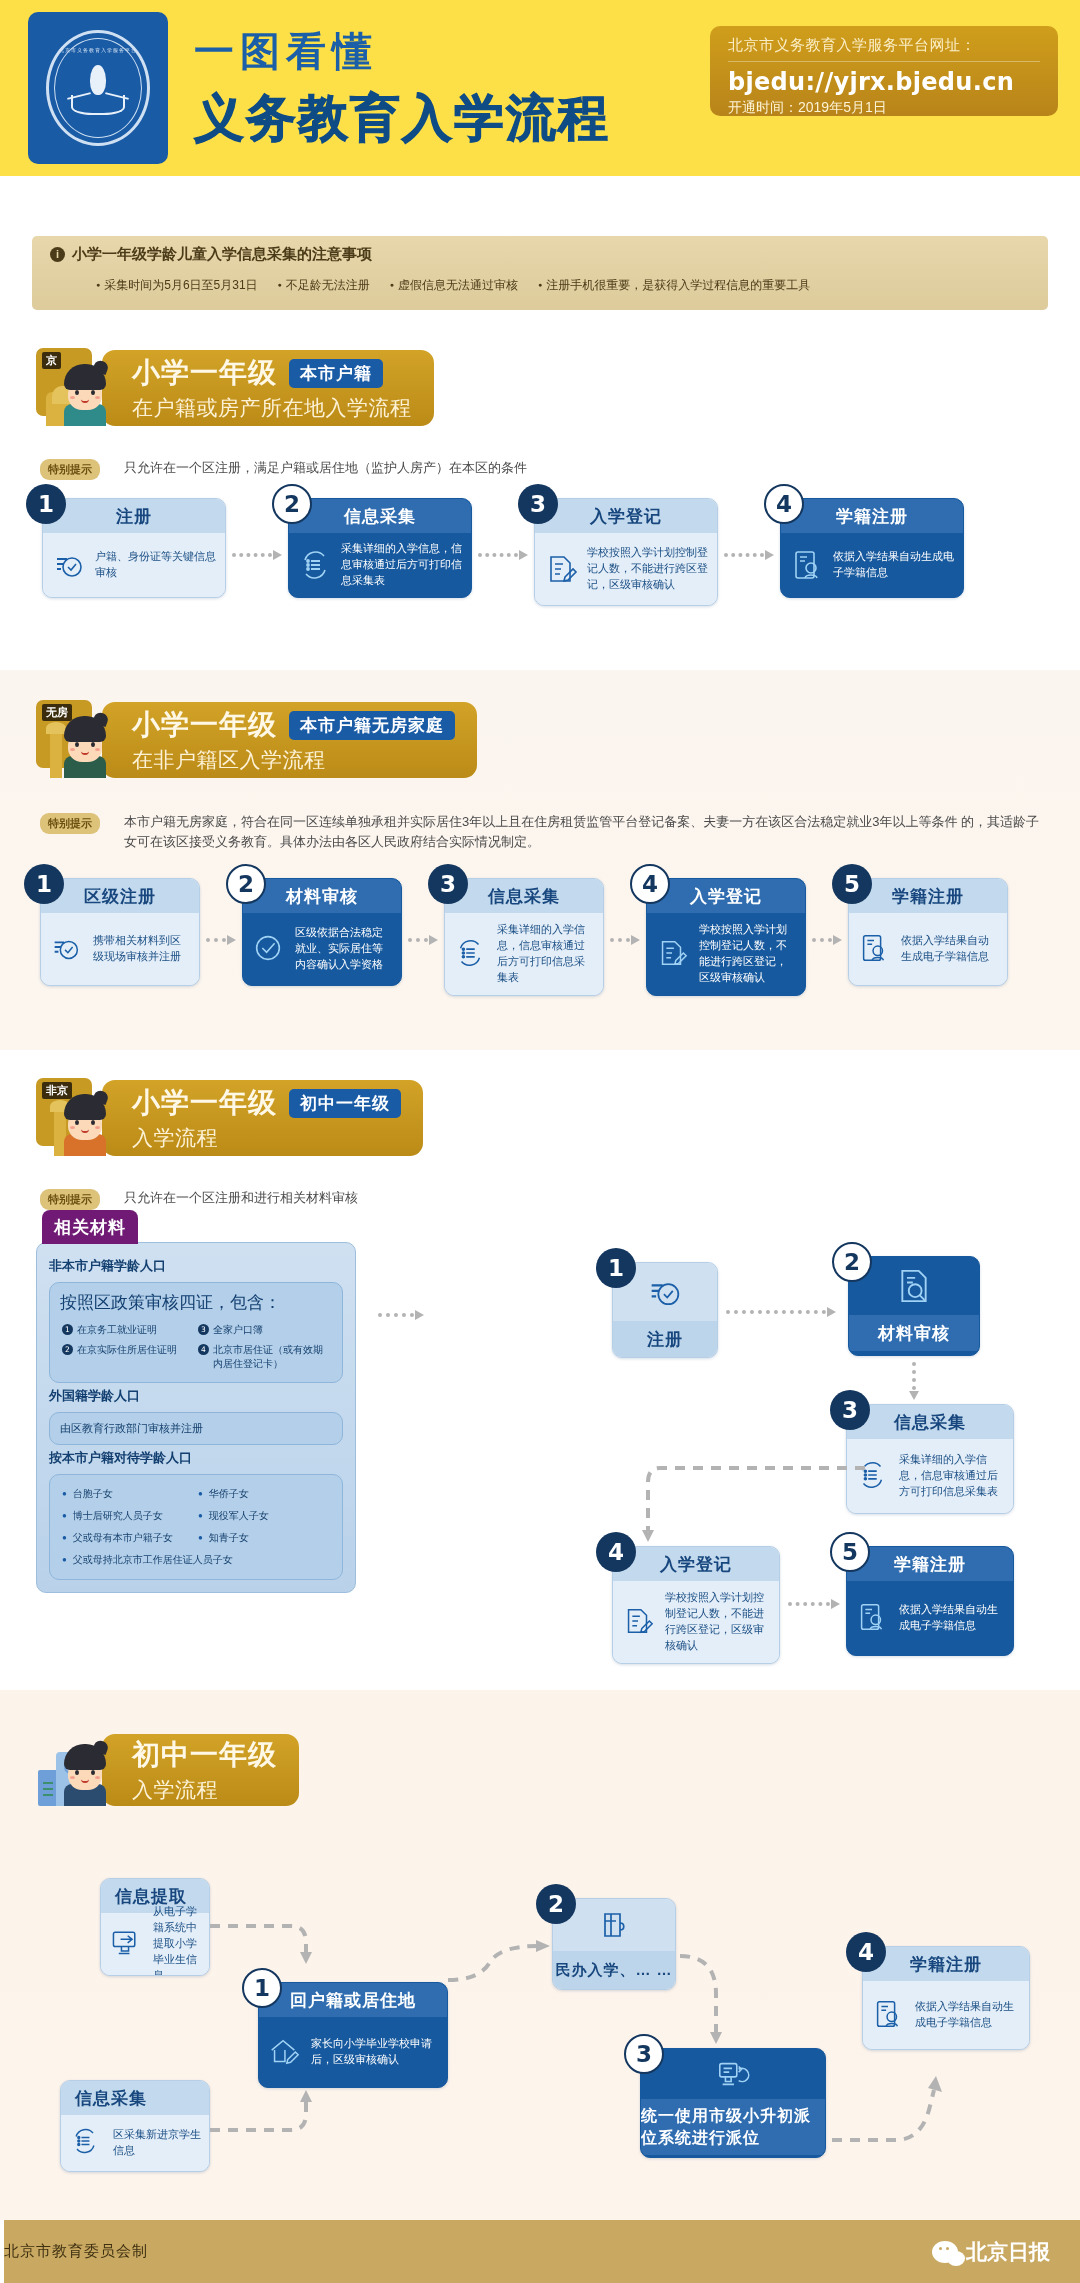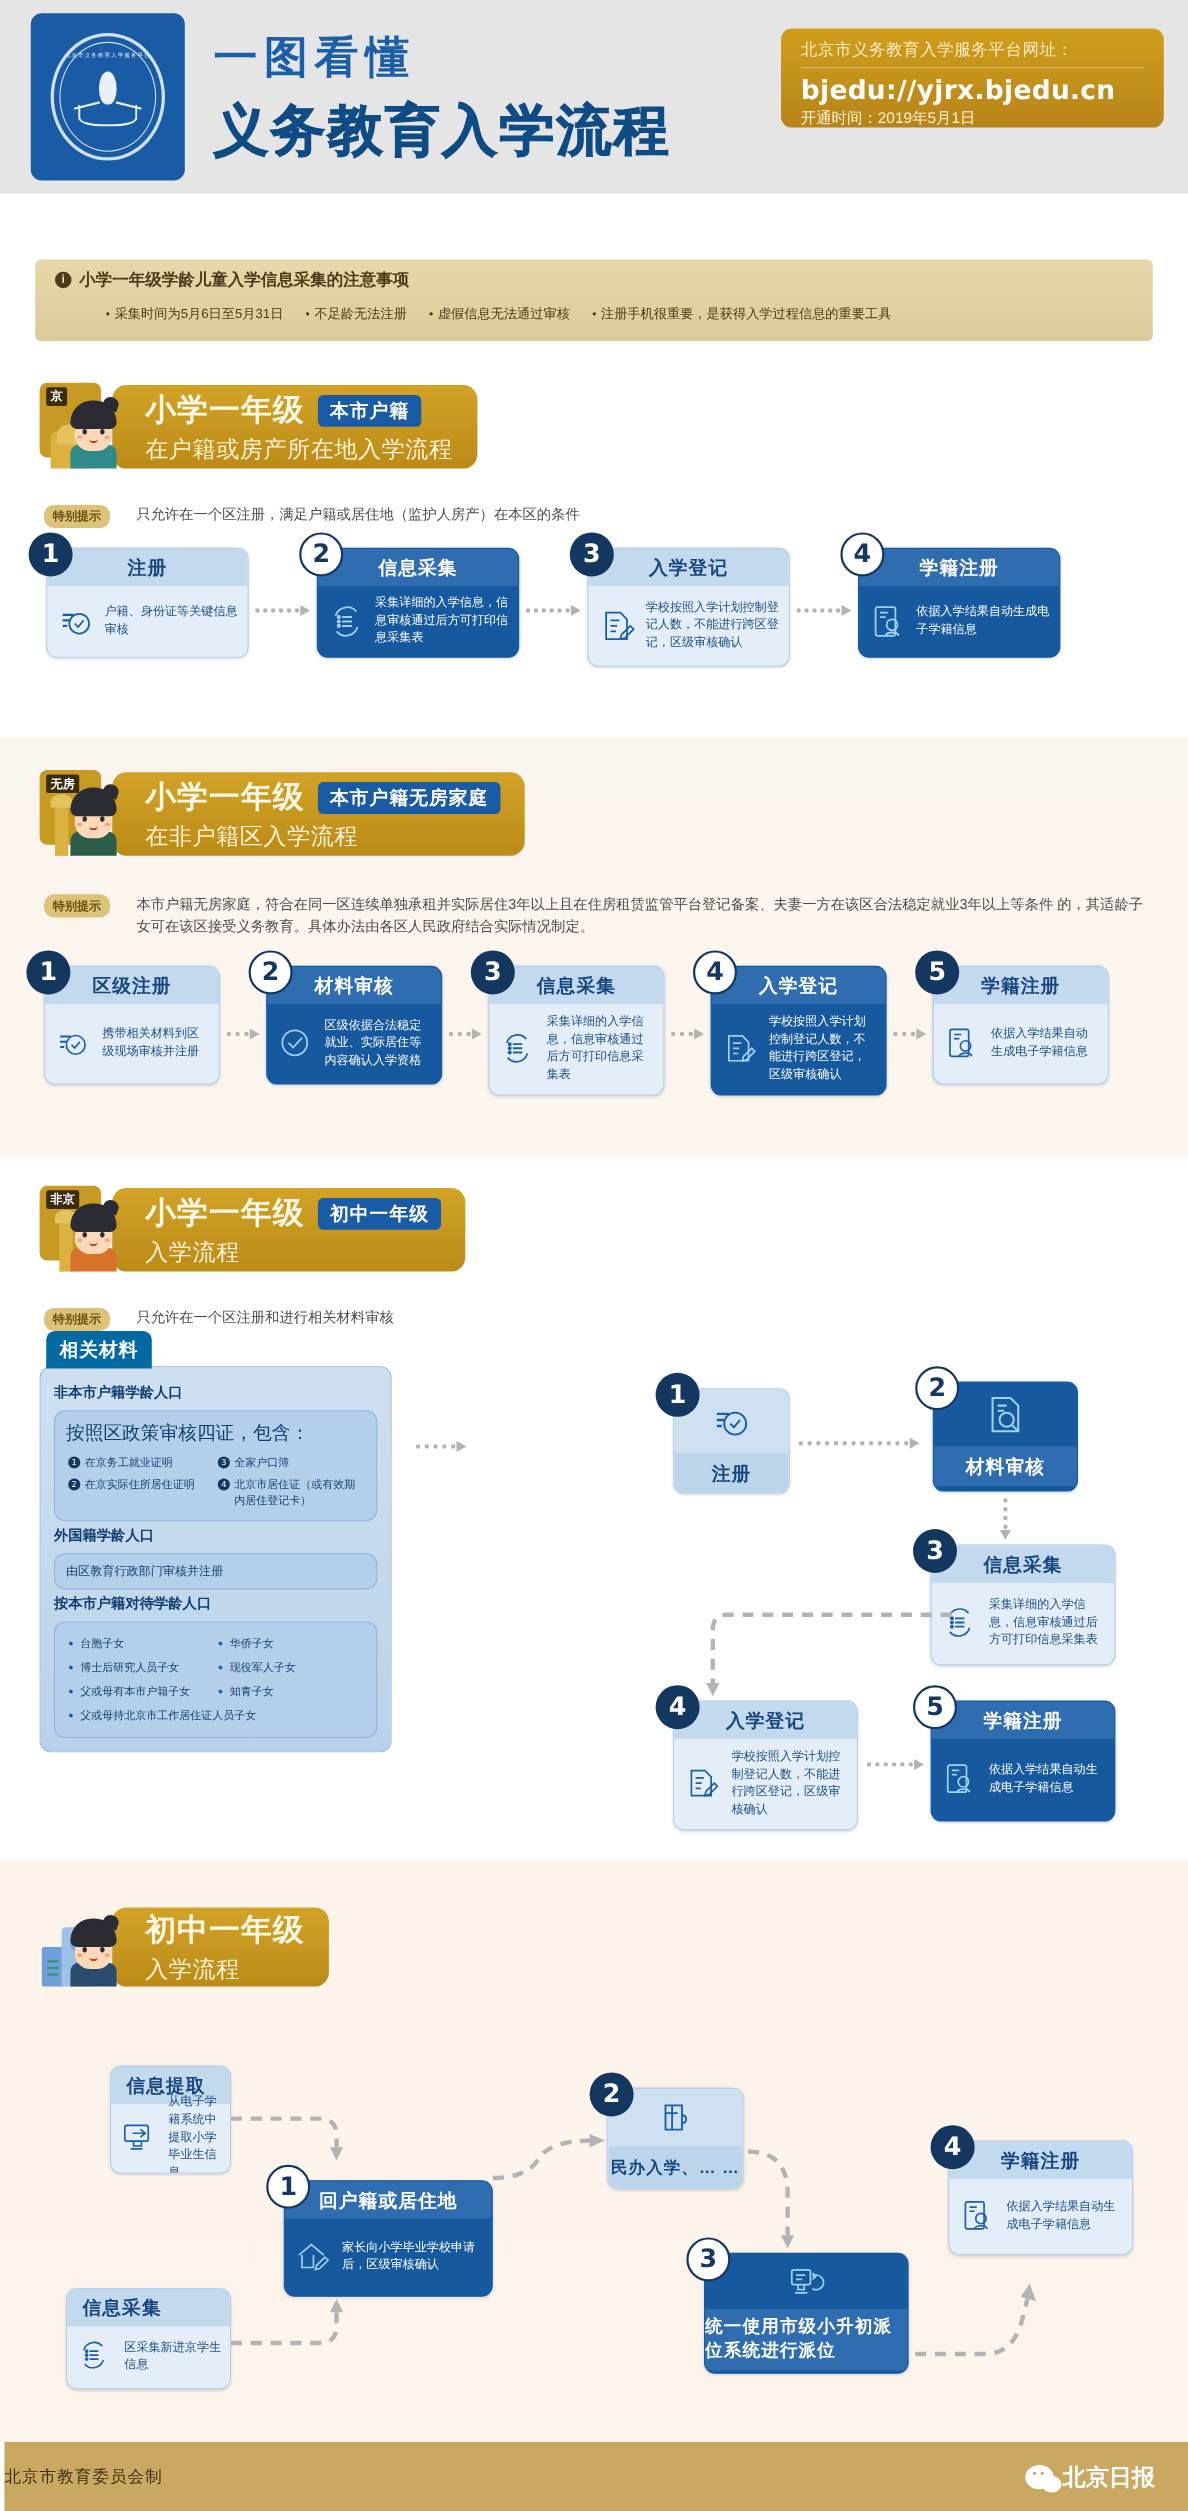--- a/index.html
+++ b/index.html
@@ -4,21 +4,21 @@
 <style>
   * { box-sizing: border-box; margin:0; padding:0; }
   body {
     width:1080px; height:2283px;
     font-family:"Liberation Sans","DejaVu Sans",sans-serif;
     background:#ffffff; overflow:hidden; position:relative;
   }
   .page { width:1080px; height:2283px; position:relative; }
 
   
-  .header { height:176px; background:#e5e5e5; position:relative; }
+  .header { height:176px; background:#fde047; position:relative; }
   .logo-plate {
     position:absolute; left:28px; top:12px; width:140px; height:152px;
     background:#1a5ba6; border-radius:10px;
   }
   .logo-seal {
     position:absolute; left:50%; top:50%; transform:translate(-50%,-50%);
     width:104px; height:116px; border-radius:50%;
     border:3px solid #cfe0f2; display:flex; align-items:center; justify-content:center;
   }
   .logo-seal .inner {
@@ -188,21 +188,21 @@
   .arrow-v { position:absolute; width:8px; display:flex; flex-direction:column; align-items:center; }
   .arrow-v .dashes { flex:1; border-left:4px dotted #b3b3b3; }
   .arrow-v .tip-tri {
     width:0; height:0; border-top:9px solid #b3b3b3;
     border-left:5px solid transparent; border-right:5px solid transparent; margin-top:1px;
   }
 
   
   .mat-panel { position:absolute; left:36px; top:1210px; width:320px; }
   .mat-tab {
-    width:96px; height:34px; background:#0369a1; color:#fff; font-size:17px; font-weight:bold;
+    width:96px; height:34px; background:#701a75; color:#fff; font-size:17px; font-weight:bold;
     border-radius:8px 8px 0 0; display:flex; align-items:center; justify-content:center;
     letter-spacing:1px; position:relative; z-index:2; margin-left:6px;
   }
   .mat-box {
     background:linear-gradient(180deg,#cfe0f1 0%,#b9d2ea 100%);
     border:1px solid #9dbedc; border-radius:10px; padding:10px 12px 12px; margin-top:-2px;
   }
   .mat-h { font-size:13px; font-weight:bold; color:#123f70; margin:4px 0 7px; }
   .mat-sub {
     background:#b3cfe9; border:1px solid #8fb6da; border-radius:10px; padding:8px 10px;

